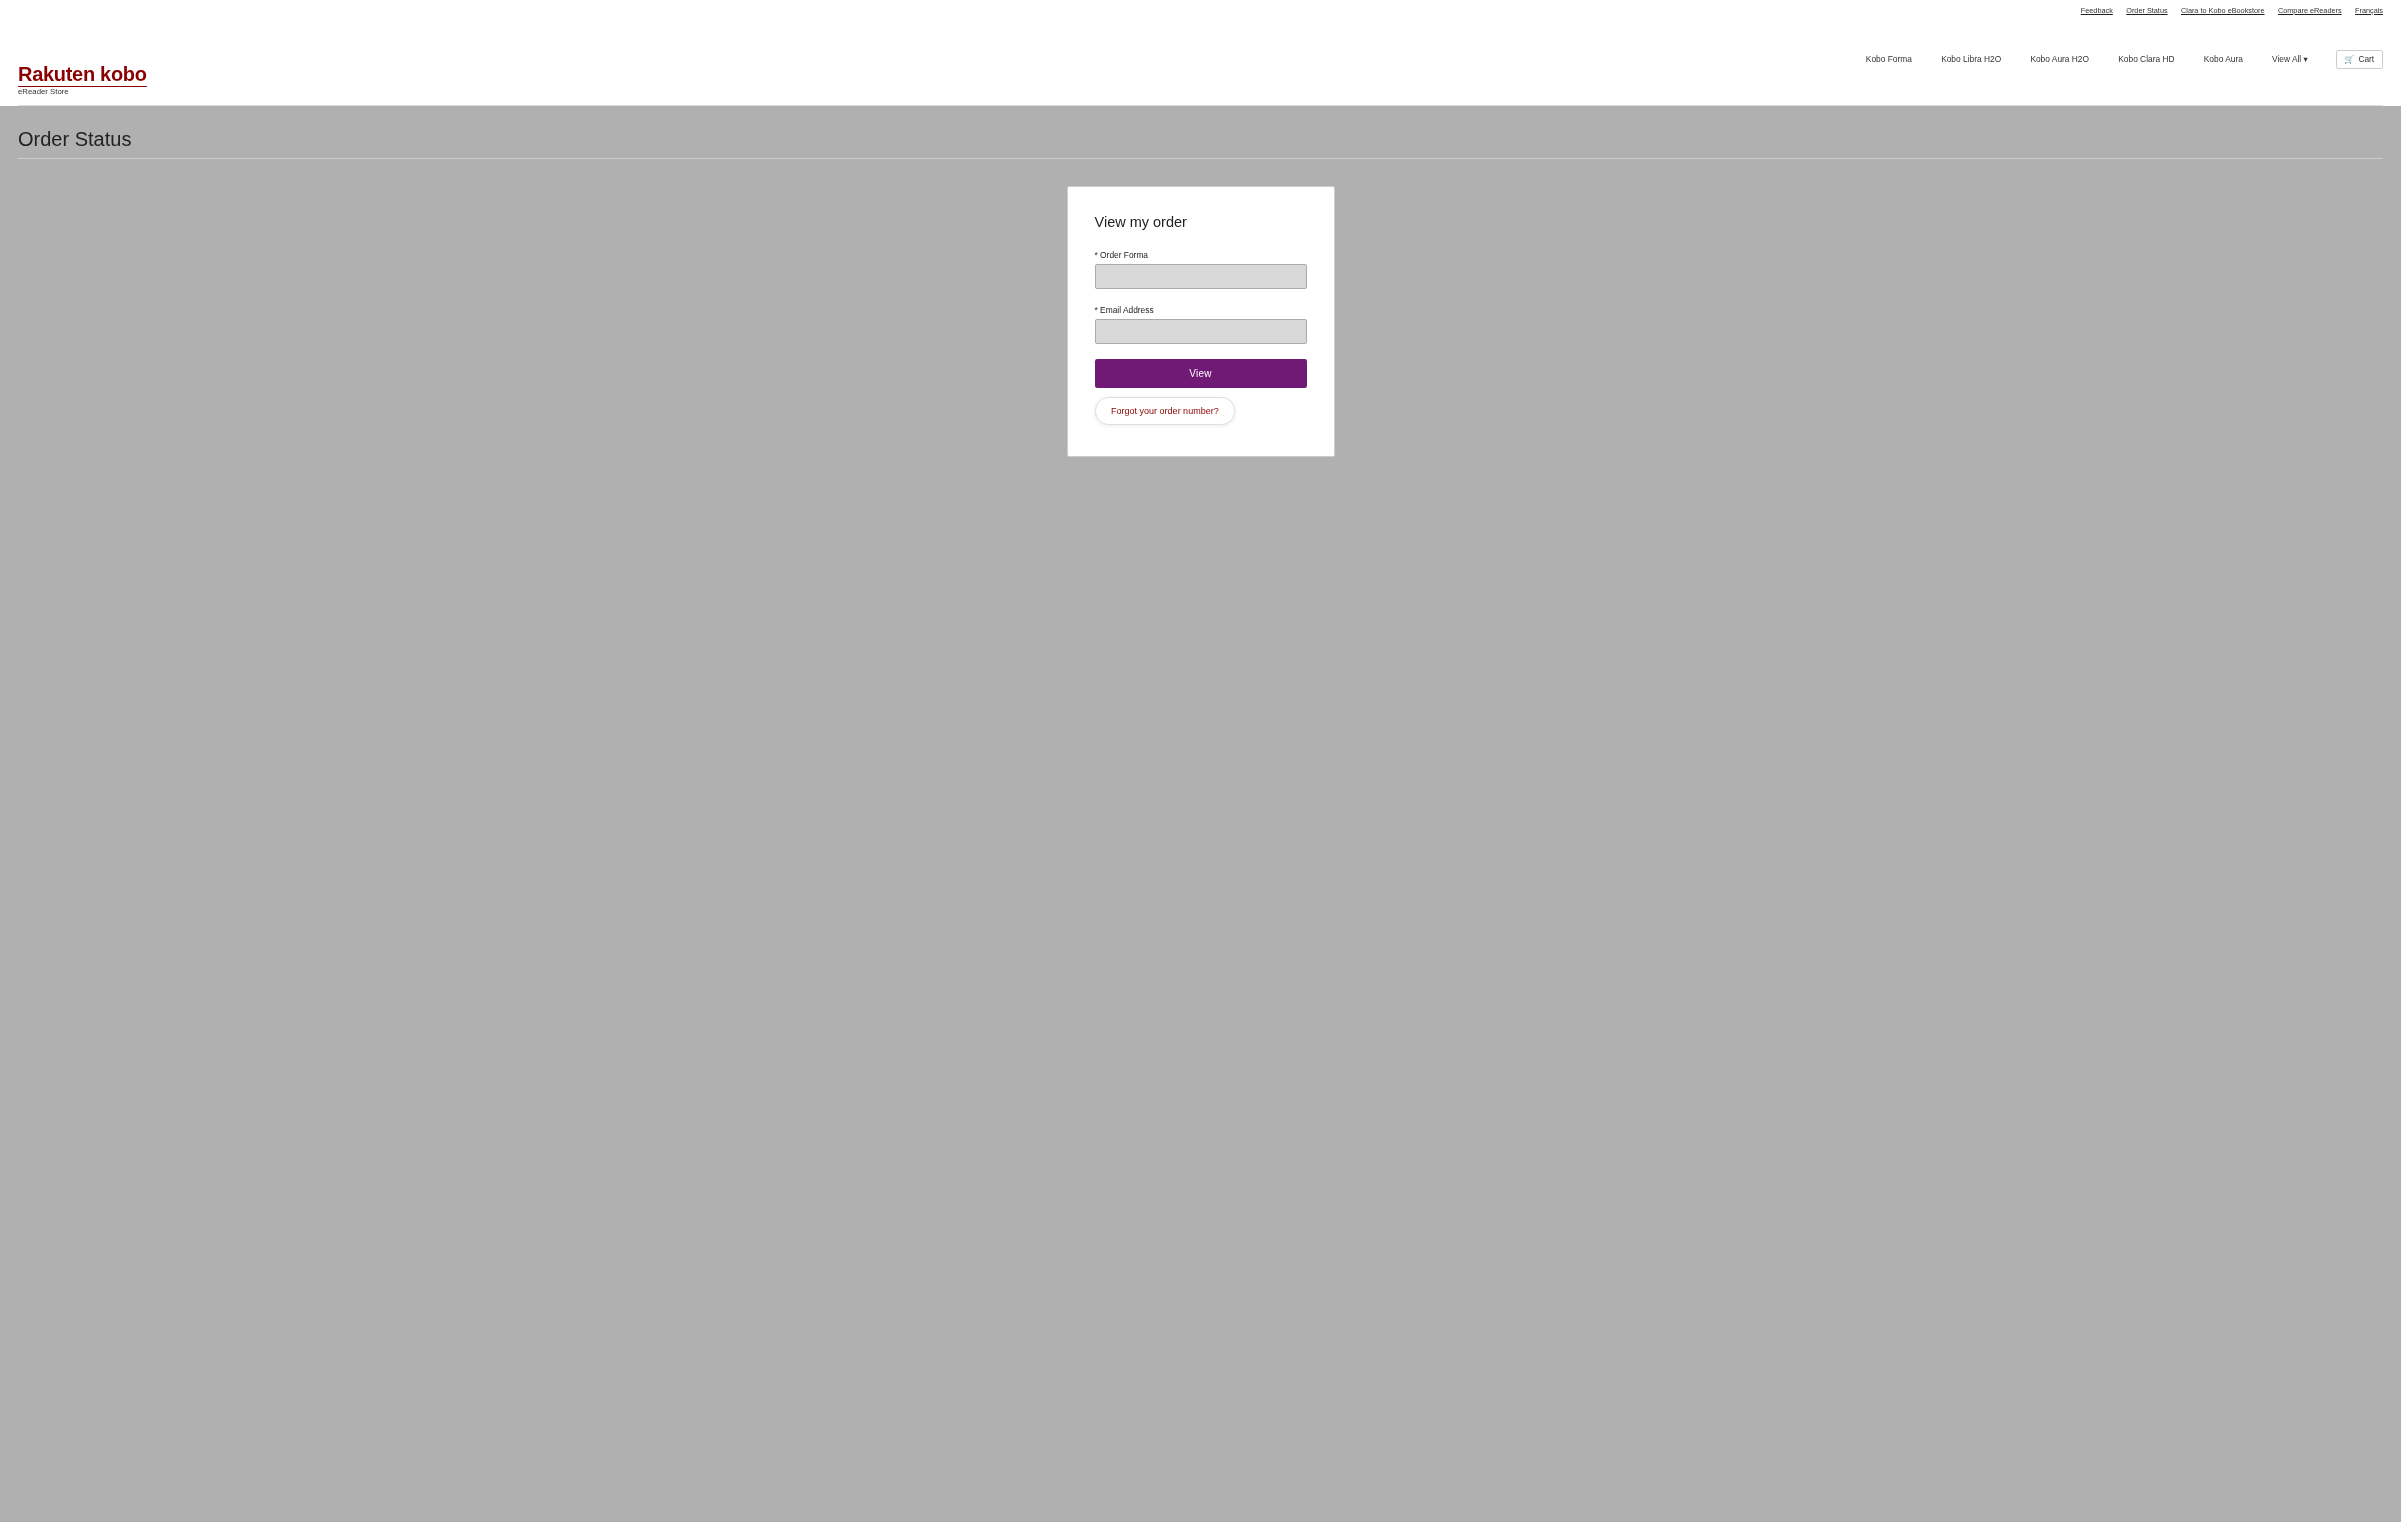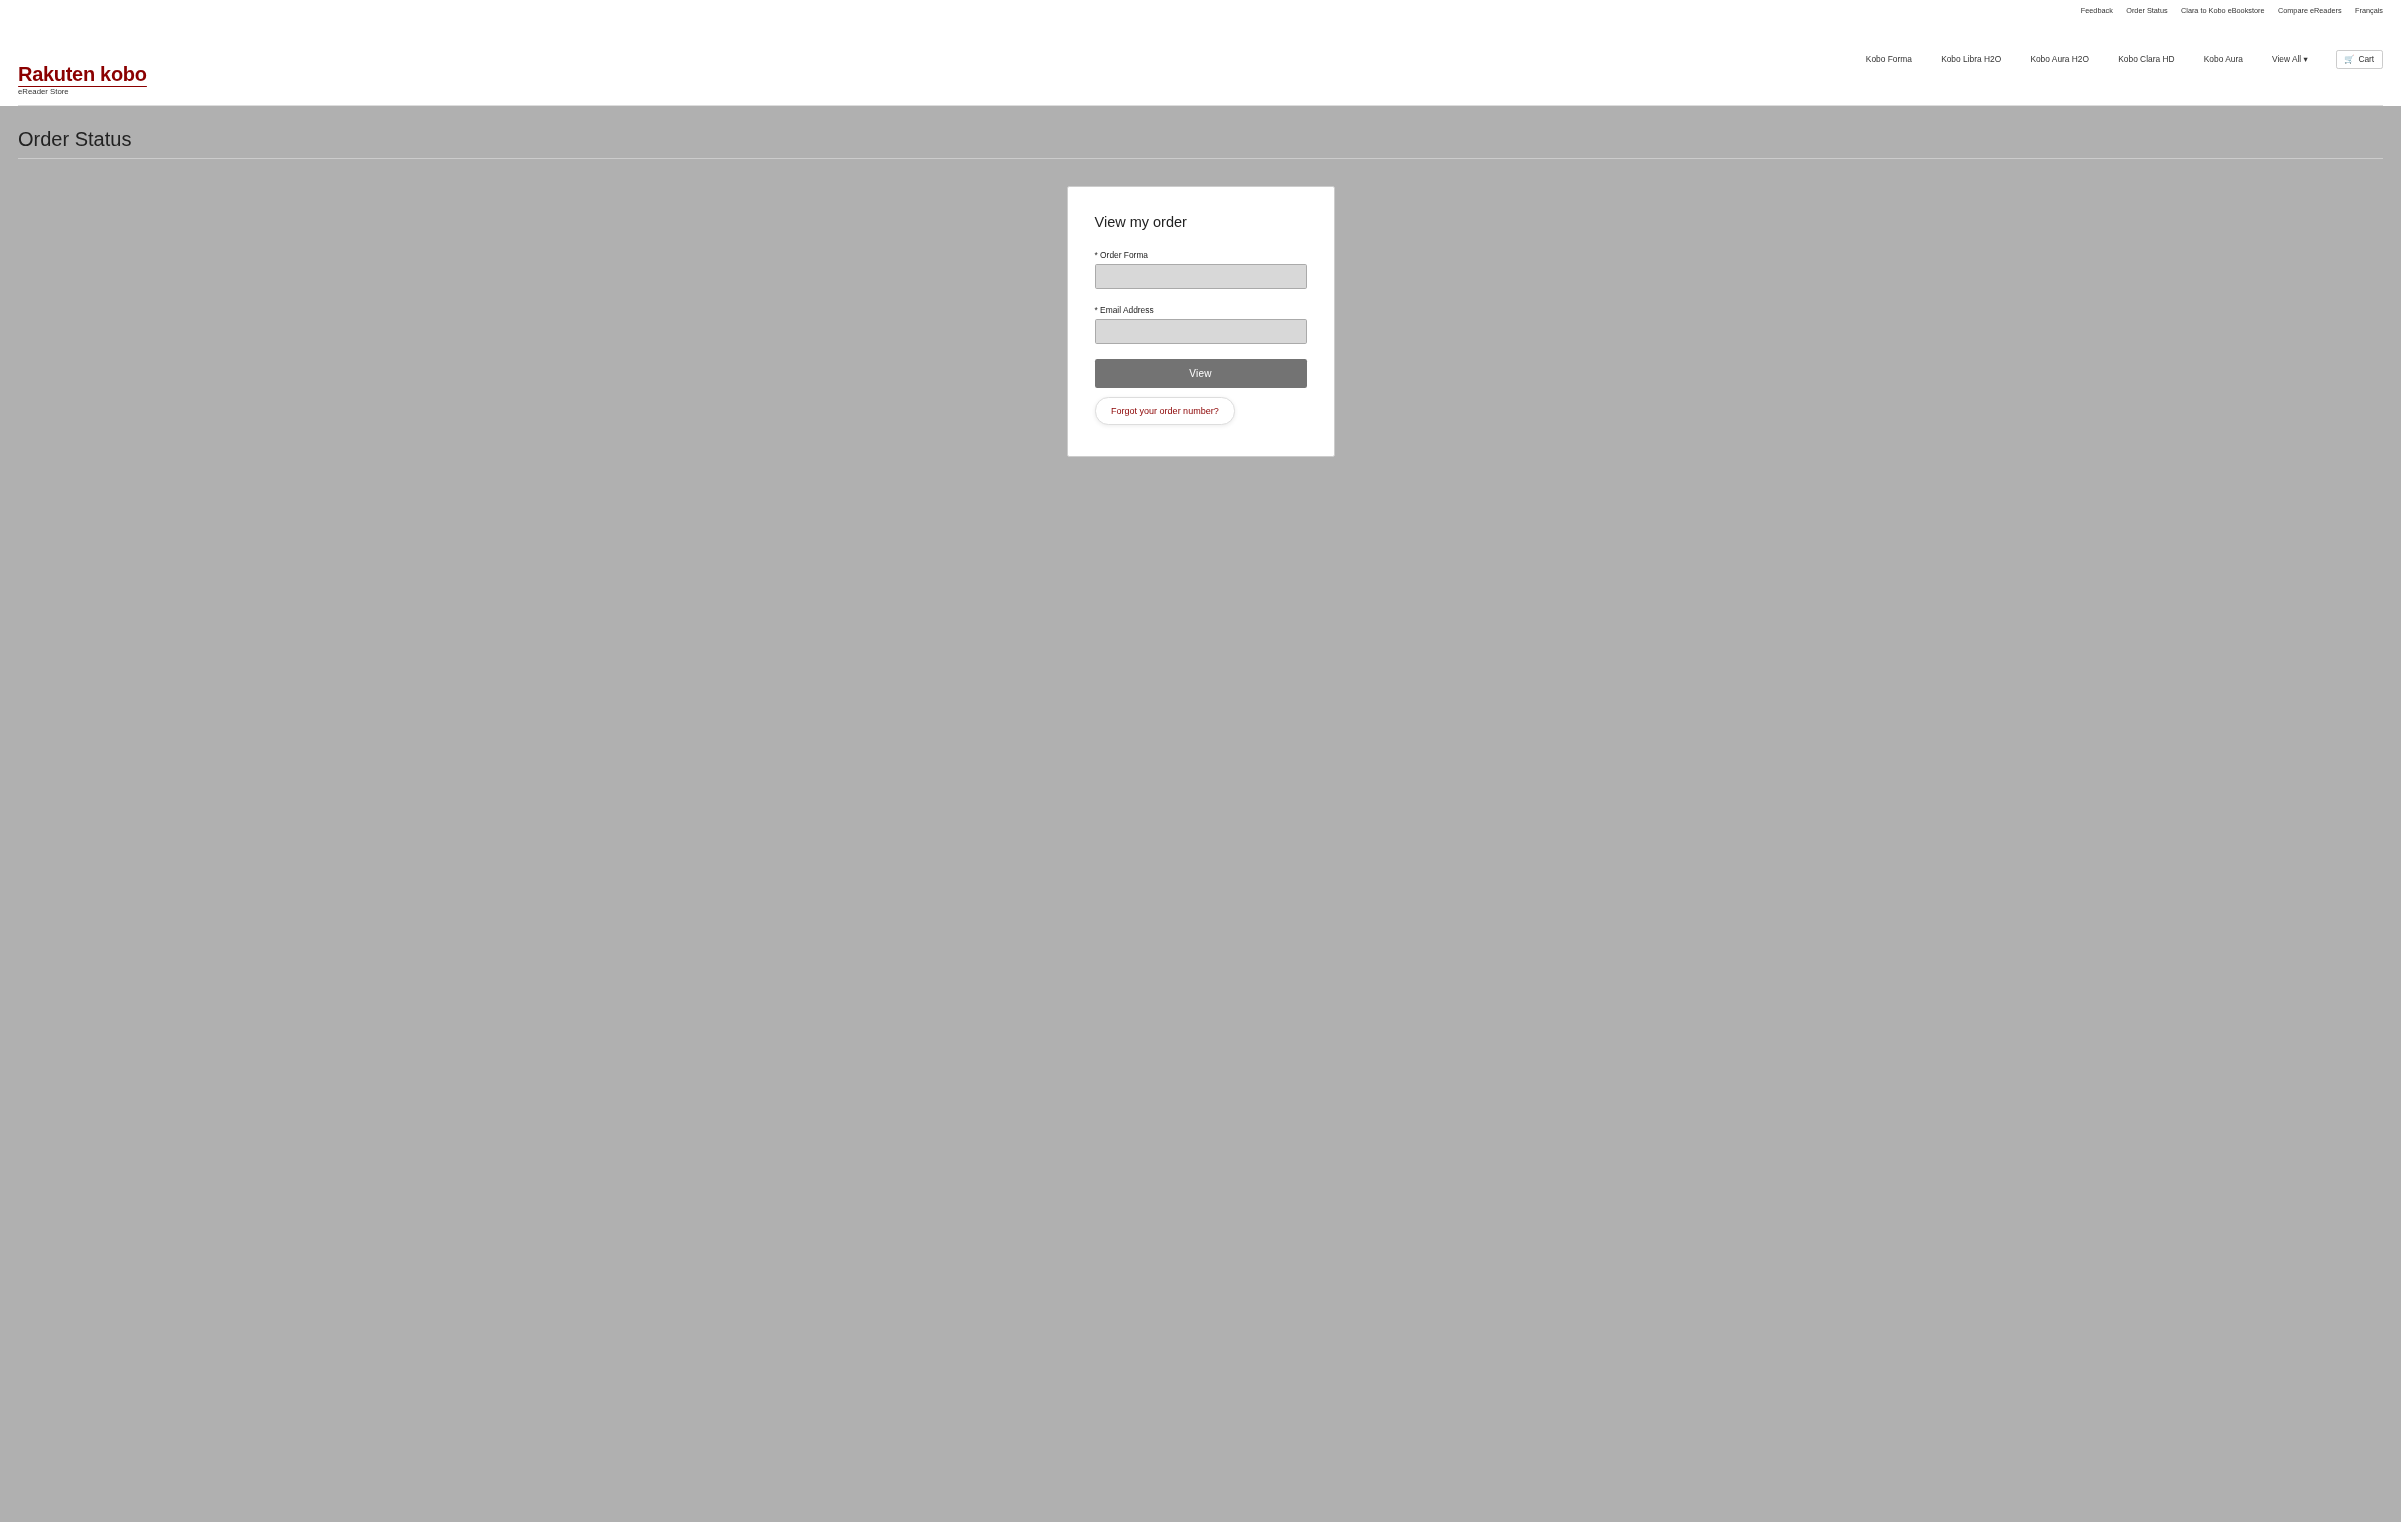--- a/index.html
+++ b/index.html
@@ -21,20 +21,21 @@
       padding: 0 18px;
     }
 
     .top-nav {
       display: flex;
       justify-content: flex-end;
       align-items: center;
       gap: 13.4px;
       padding: 5.6px 0 3.4px;
       font-size: 7.3px;
+      text-decoration: underline;
     }
 
     .top-nav a {
       color: #333;
       text-decoration: none;
       cursor: pointer;
     }
 
     .header-main {
       display: flex;
@@ -165,21 +166,21 @@
       padding: 4.5px 6.7px;
       font-size: 8.4px;
       color: #333;
       outline: none;
     }
 
     .view-btn {
       display: block;
       width: 100%;
       height: 29px;
-      background-color: #737373;
+      background-color: #701a75;
       color: #fff;
       border: none;
       border-radius: 2.2px;
       font-size: 10px;
       font-weight: 400;
       cursor: pointer;
       margin-top: 4.5px;
       letter-spacing: 0.3px;
     }
 

